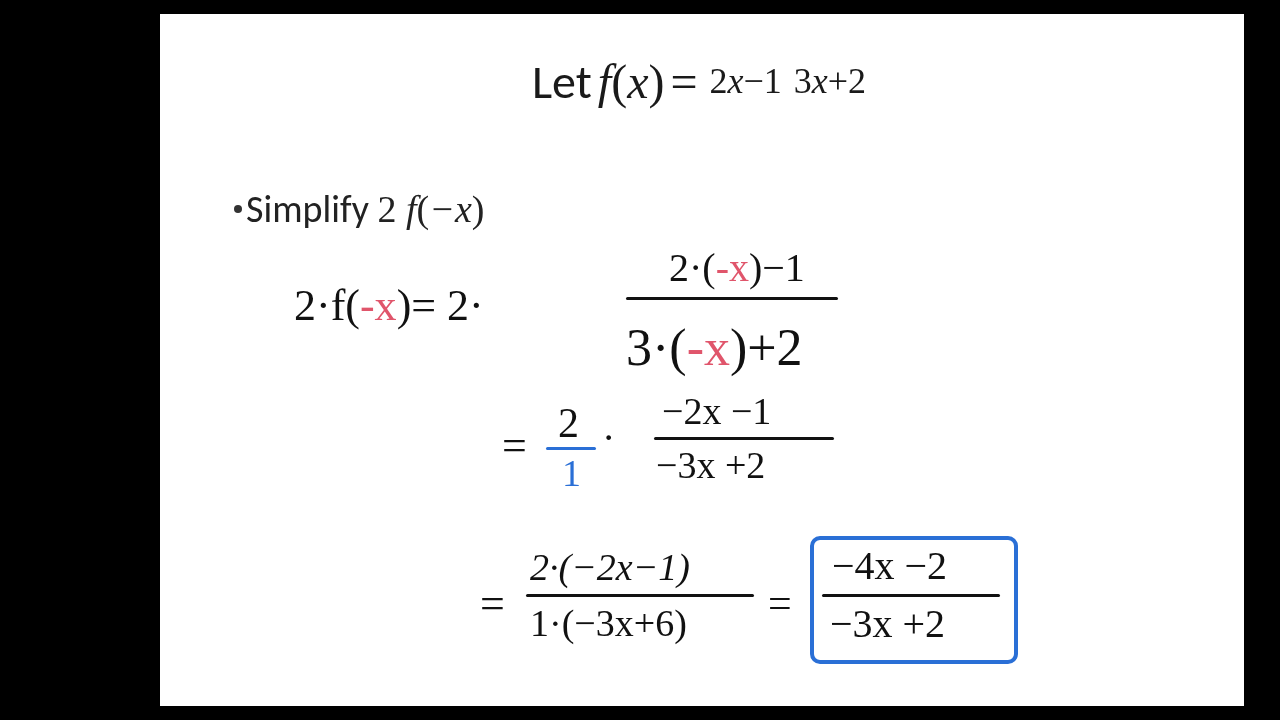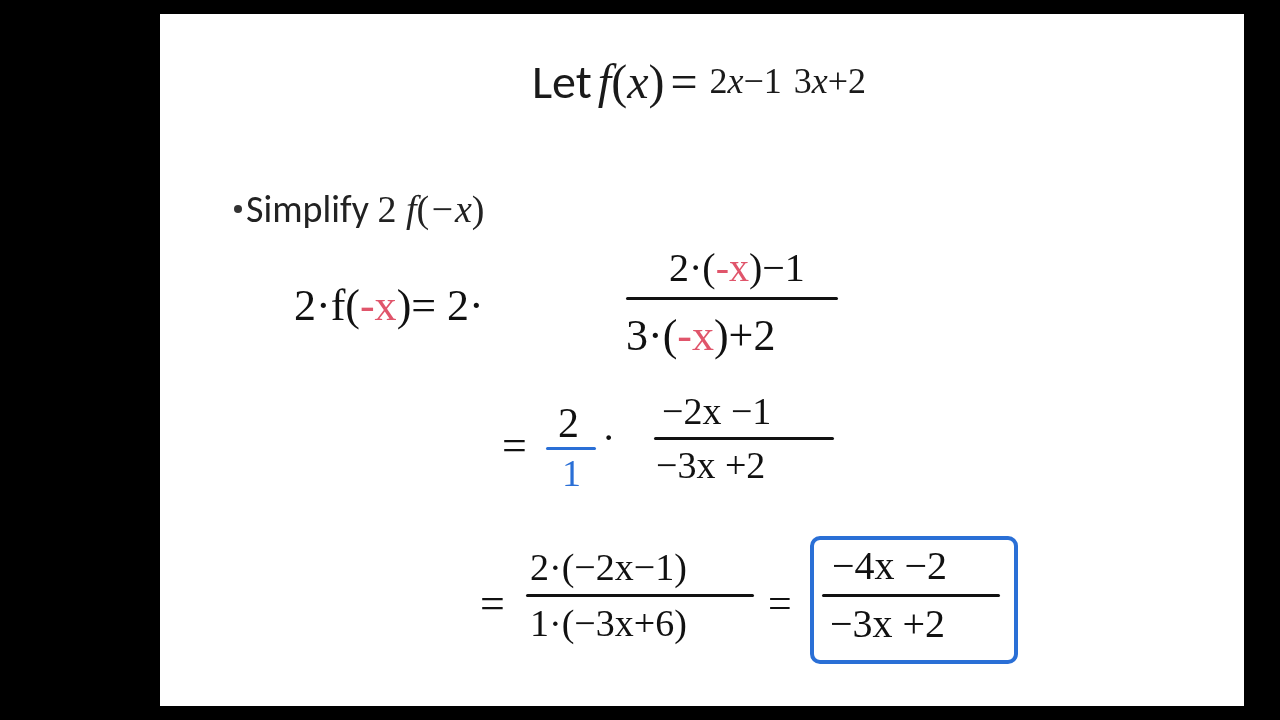--- a/index.html
+++ b/index.html
@@ -124,36 +124,36 @@
   </div>
 
   <div class="hw" style="left:134px; top:270px; font-size:44px;">
     <span>2·f(</span><span class="hw-red">-x</span><span>)= 2·</span>
   </div>
 
   <div class="hw" style="left:470px; top:234px; font-size:40px;margin-left:39px;">
     <span>2·(</span><span class="hw-red">-x</span><span>)−1</span>
   </div>
   <div class="hbar" style="left:466px; top:283px; width:212px;"></div>
-  <div class="hw" style="left:466px; top:300px; font-size:44px;">
+  <div class="hw" style="left:466px; top:308px; font-size:52px;">
     <span>3·(</span><span class="hw-red">-x</span><span>)+2</span>
   </div>
 
   <div class="hw" style="left:342px; top:410px; font-size:44px;">=</div>
   <div class="hw" style="left:398px; top:388px; font-size:42px;">2</div>
   <div class="hbar blue" style="left:386px; top:433px; width:50px;"></div>
   <div class="hw hw-blue" style="left:402px; top:440px; font-size:38px;">1</div>
   <div class="hw" style="left:442px; top:404px; font-size:40px;">·</div>
 
   <div class="hw" style="left:502px; top:378px; font-size:38px;">−2x −1</div>
   <div class="hbar" style="left:494px; top:423px; width:180px;"></div>
   <div class="hw" style="left:496px; top:432px; font-size:38px;">−3x +2</div>
 
   <div class="hw" style="left:320px; top:568px; font-size:44px;">=</div>
-  <div class="hw" style="left:370px; top:534px; font-size:38px;">2·(−2x−1)</div>
+  <div class="hw" style="left:370px; top:534px; font-size:38px;font-style:italic;">2·(−2x−1)</div>
   <div class="hbar" style="left:366px; top:580px; width:228px;"></div>
   <div class="hw" style="left:370px; top:590px; font-size:38px;">1·(−3x+6)</div>
 
   <div class="hw" style="left:608px; top:568px; font-size:42px;">=</div>
 
   <div class="answer-box" style="left:650px; top:522px; width:200px; height:120px;"></div>
   <div class="hw" style="left:672px; top:532px; font-size:40px;">−4x −2</div>
   <div class="hbar" style="left:662px; top:580px; width:178px;"></div>
   <div class="hw" style="left:670px; top:590px; font-size:40px;">−3x +2</div>
 

